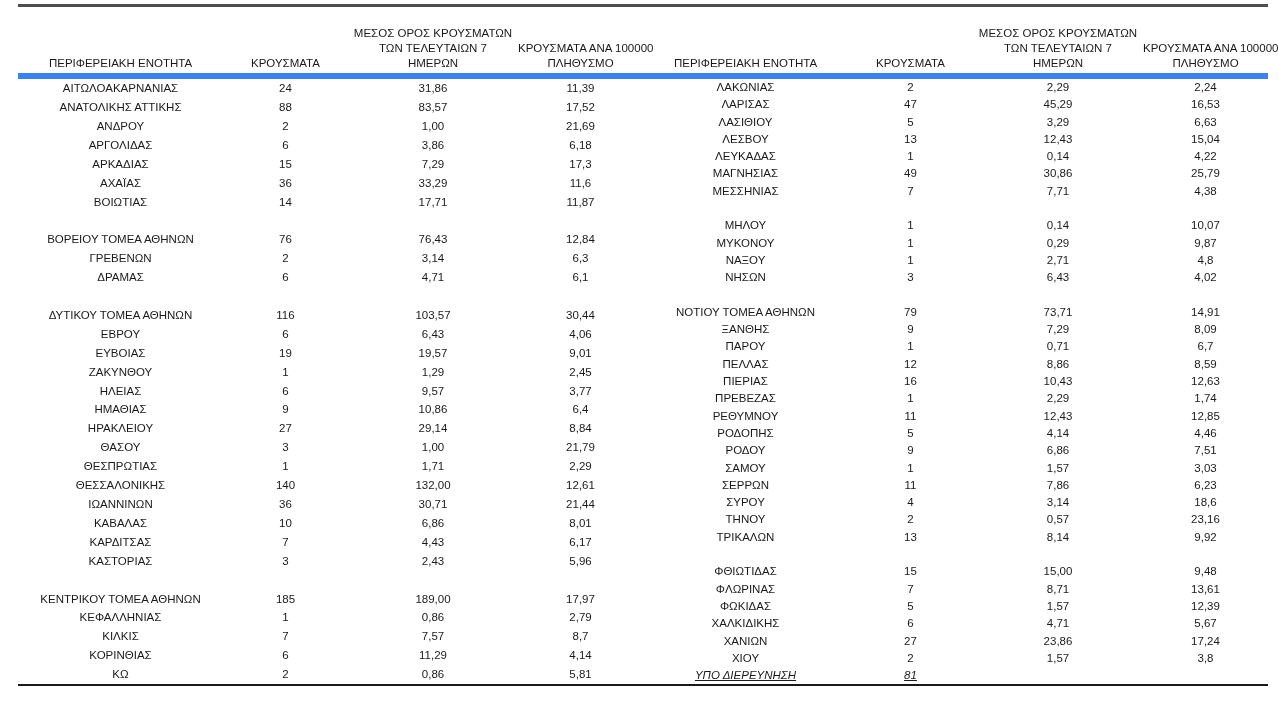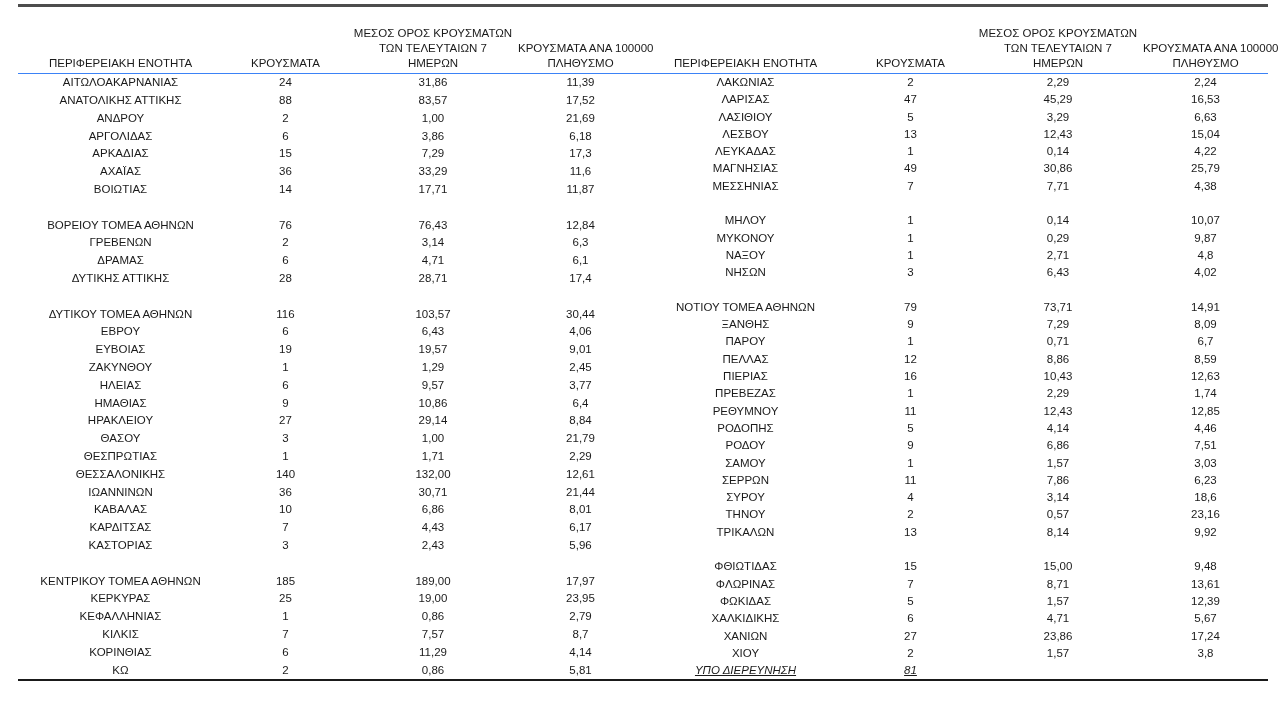--- a/index.html
+++ b/index.html
@@ -35,21 +35,21 @@
   table.cases-table col.c-region  { width: 205px; }
   table.cases-table col.c-cases   { width: 125px; }
   table.cases-table col.c-avg7    { width: 170px; }
   table.cases-table col.c-per100k { width: 125px; }
   table.cases-table th {
     font-weight: normal;
     vertical-align: bottom;
     text-align: center;
     height: 64px;
     padding: 0 0 2px 0;
-    border-bottom: 1px solid #3b82f6;
+    border-bottom: 6px solid #3b82f6;
     white-space: nowrap;
     line-height: 15px;
   }
   table.cases-table td {
     text-align: center;
     height: 17.3px;
     padding: 0;
     line-height: 17.3px;
     white-space: nowrap;
     overflow: visible;
@@ -150,26 +150,20 @@
             <td>3,14</td>
             <td>6,3</td>
           </tr>
           <tr>
             <td>ΔΡΑΜΑΣ</td>
             <td>6</td>
             <td>4,71</td>
             <td>6,1</td>
           </tr>
           <tr>
-            <td>ΔΥΤΙΚΗΣ ΑΤΤΙΚΗΣ</td>
-            <td>28</td>
-            <td>28,71</td>
-            <td>17,4</td>
-          </tr>
-          <tr>
             <td colspan="4" class="spacer-cell">&nbsp;</td>
           </tr>
           <tr>
             <td>ΔΥΤΙΚΟΥ ΤΟΜΕΑ ΑΘΗΝΩΝ</td>
             <td>116</td>
             <td>103,57</td>
             <td>30,44</td>
           </tr>
           <tr>
             <td>ΕΒΡΟΥ</td>
@@ -250,26 +244,20 @@
             <td>5,96</td>
           </tr>
           <tr>
             <td colspan="4" class="spacer-cell">&nbsp;</td>
           </tr>
           <tr>
             <td>ΚΕΝΤΡΙΚΟΥ ΤΟΜΕΑ ΑΘΗΝΩΝ</td>
             <td>185</td>
             <td>189,00</td>
             <td>17,97</td>
-          </tr>
-          <tr>
-            <td>ΚΕΡΚΥΡΑΣ</td>
-            <td>25</td>
-            <td>19,00</td>
-            <td>23,95</td>
           </tr>
           <tr>
             <td>ΚΕΦΑΛΛΗΝΙΑΣ</td>
             <td>1</td>
             <td>0,86</td>
             <td>2,79</td>
           </tr>
           <tr>
             <td>ΚΙΛΚΙΣ</td>
             <td>7</td>

